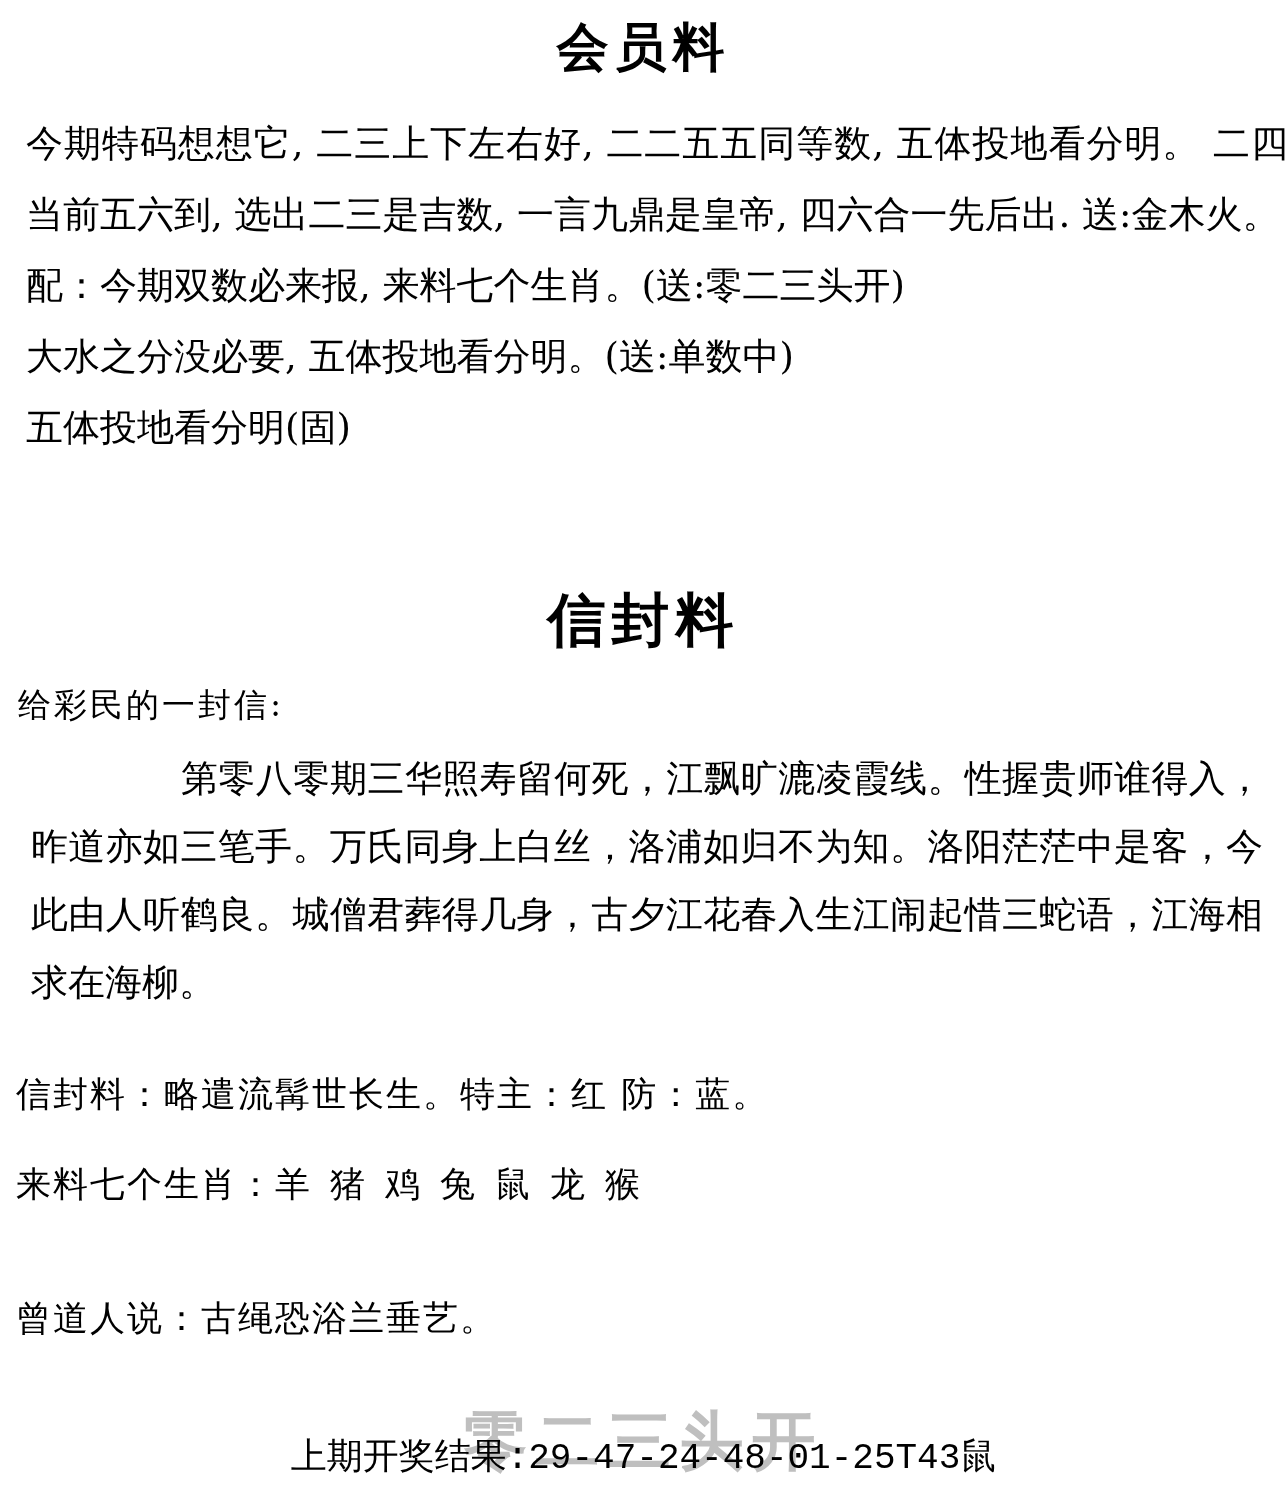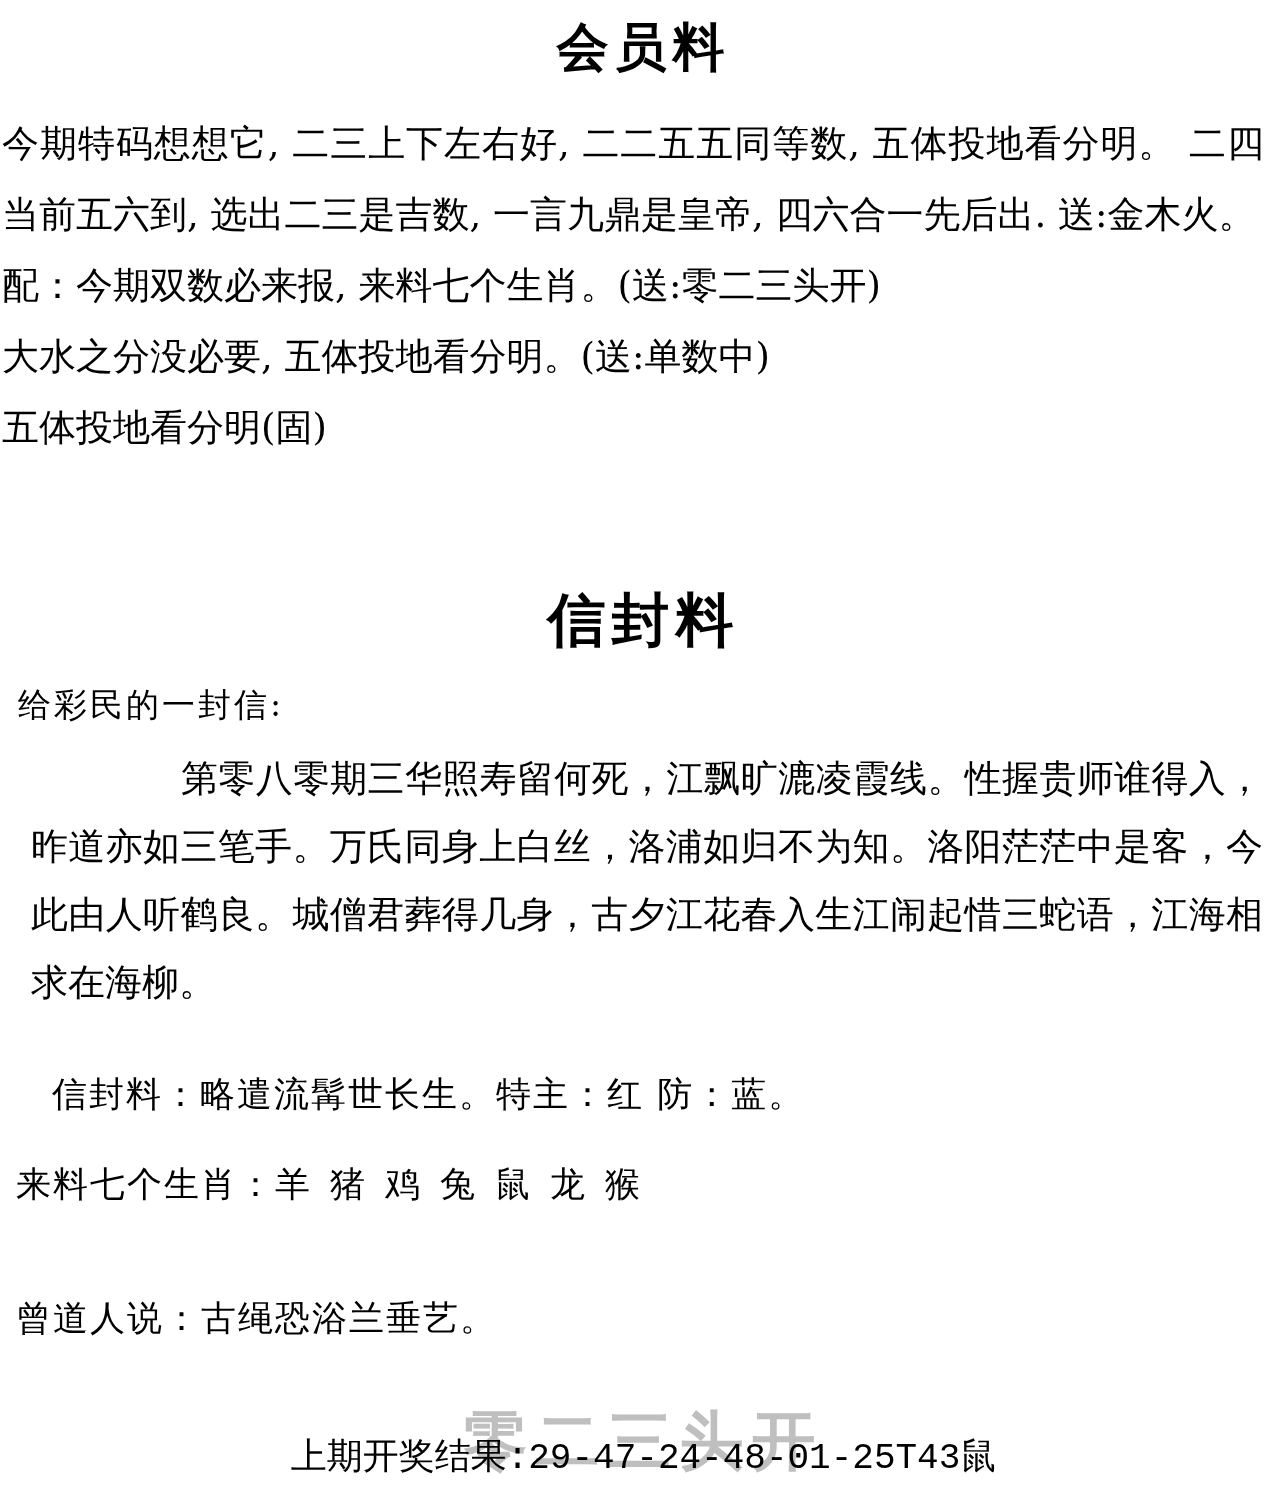--- a/index.html
+++ b/index.html
@@ -42,21 +42,21 @@
     top: 588px;
     width: 1287px;
     font-size: 58px;
     line-height: 74px;
     font-family: Liberation Mono, monospace;
   }
 
   
   #member-body {
     position: absolute;
-    left: 2px;
+    left: 26px;
     top: 108px;
     width: 1262px;
     font-size: 37px;
     line-height: 71px;
     text-align: justify;
     letter-spacing: 0px;
   }
   #member-body p {
     margin: 0;
   }
@@ -85,21 +85,21 @@
     text-indent: 150px;
   }
 
   .tight-line {
     position: absolute;
     left: 16px;
     font-size: 35px;
     line-height: 52px;
     letter-spacing: 2px;
   }
-  #envelope-line-1 { top: 1068px; margin-left: 36px; }
+  #envelope-line-1 { top: 1068px; }
   #envelope-line-2 { top: 1158px; }
   #envelope-line-3 { top: 1292px; }
 
   .zodiac-spaced span { margin-right: 18px; }
 
   
   #watermark {
     position: absolute;
     left: 0;
     top: 1398px;

